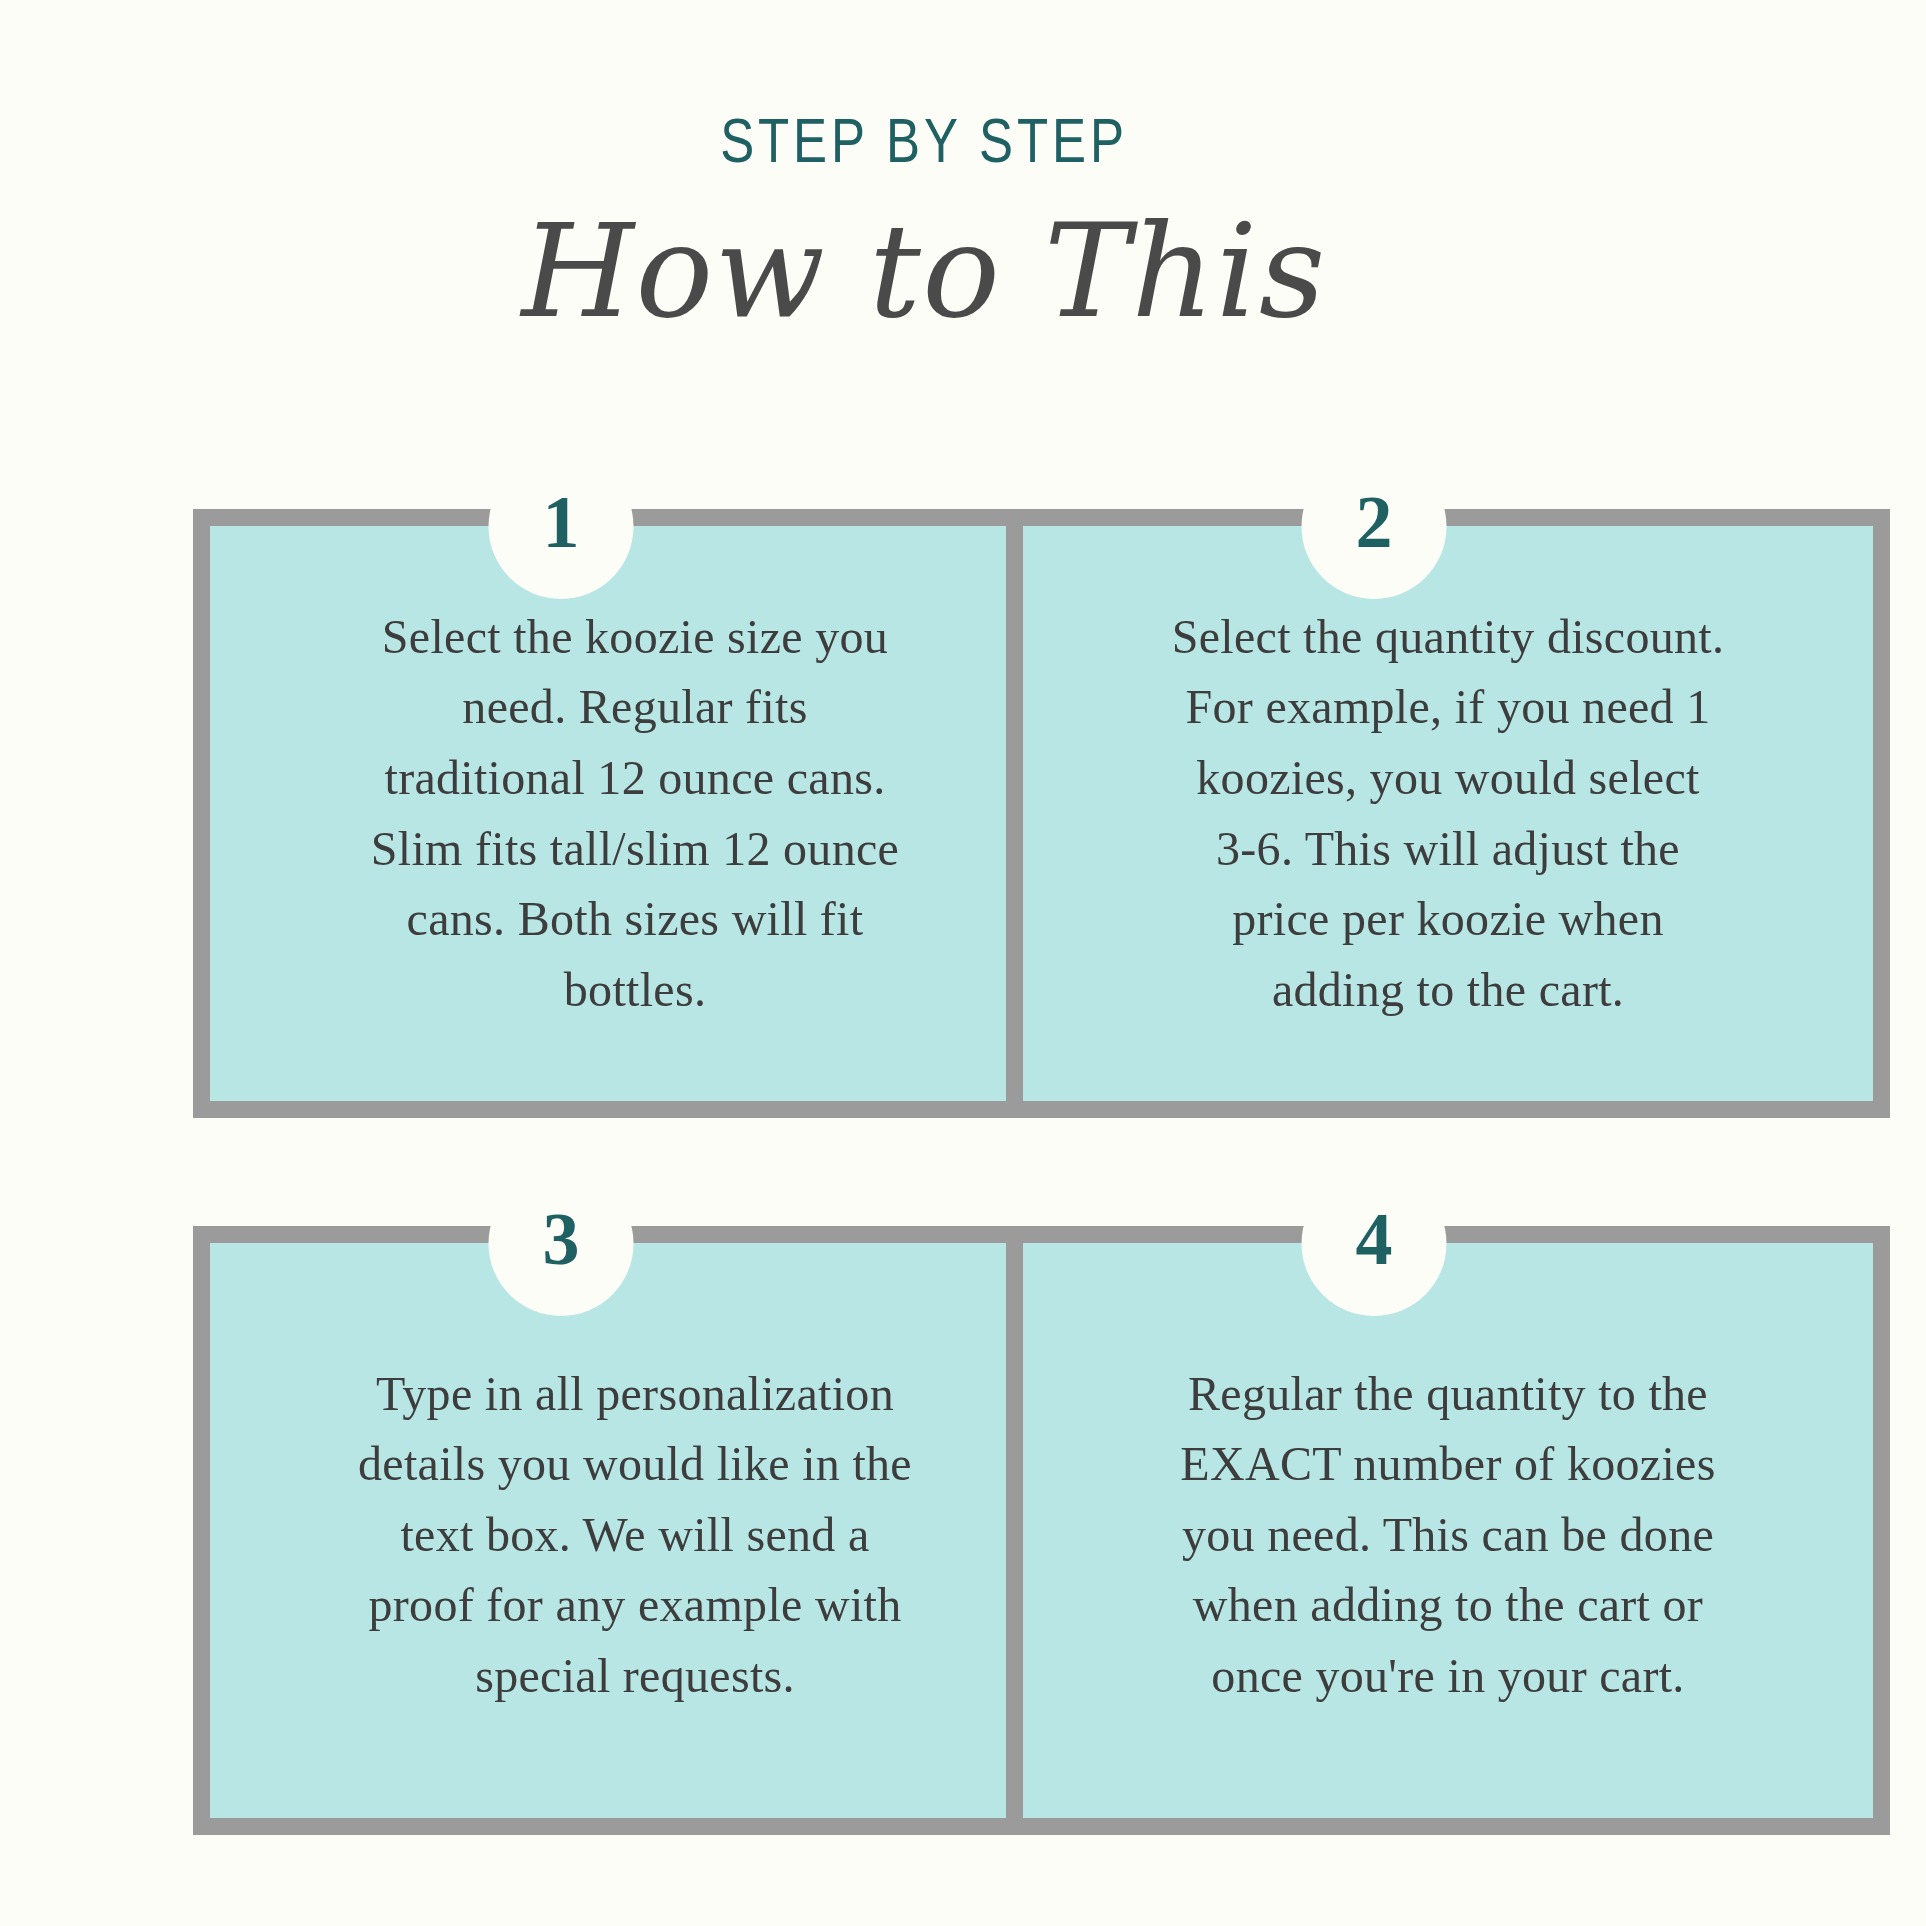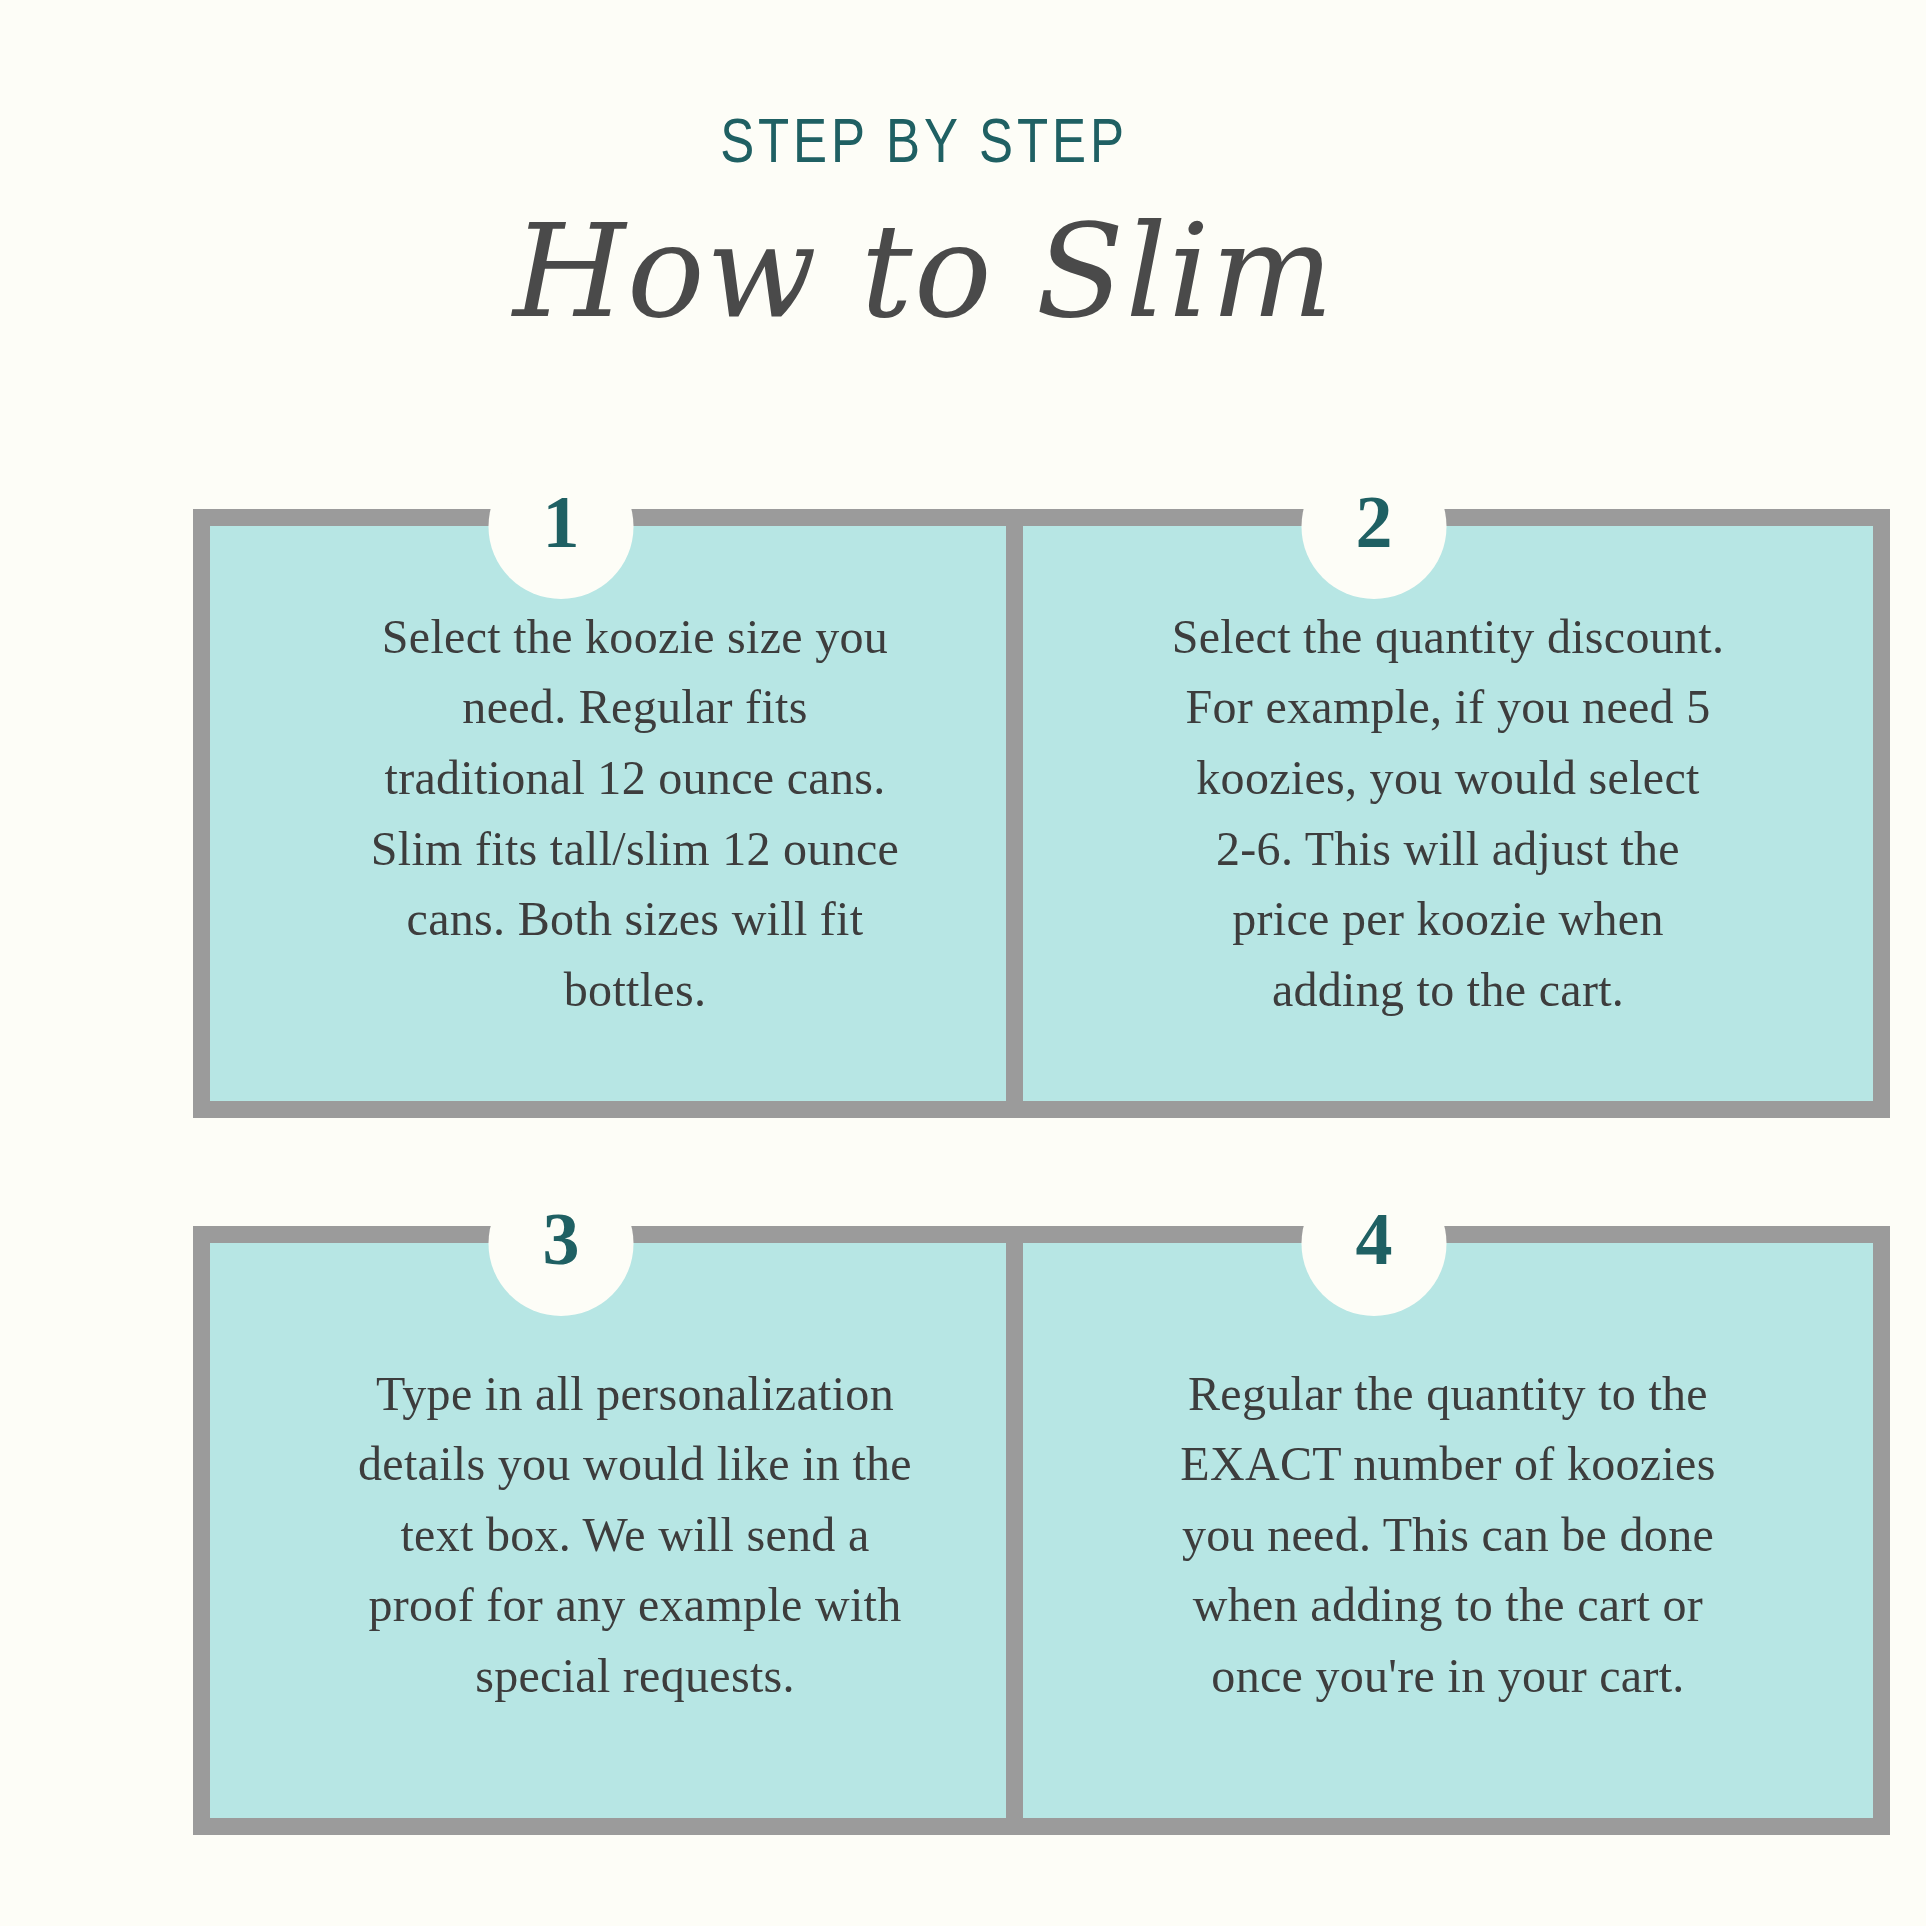--- a/index.html
+++ b/index.html
@@ -122,37 +122,37 @@
   
   .step.row2 .card-text { position: relative; top: 4.6px; }
 </style>
 </head>
 <body>
 
 <div class="page">
 
   <div class="header">
     <div class="eyebrow">STEP BY STEP</div>
-    <div class="script-title">How to Slim</div>
+    <div class="script-title">How to This</div>
   </div>
 
   <div class="grid">
 
     <div class="step row1">
       <div class="card">
         <div class="card-text">Select the koozie size you need.  Regular fits traditional 12 ounce cans. Slim fits tall/slim 12 ounce cans. Both sizes will fit bottles.</div>
       </div>
       <div class="step-badge">
         <span>1</span>
       </div>
     </div>
 
     <div class="step row1">
       <div class="card">
-        <div class="card-text">Select the quantity discount. For example, if you need 5 koozies, you would select 2-6. This will adjust the price per koozie when adding to the cart.</div>
+        <div class="card-text">Select the quantity discount. For example, if you need 1 koozies, you would select 3-6. This will adjust the price per koozie when adding to the cart.</div>
       </div>
       <div class="step-badge">
         <span>2</span>
       </div>
     </div>
 
     <div class="step row2">
       <div class="card">
         <div class="card-text">Type in all personalization details you would like in the text box. We will send a proof for any example with special requests.</div>
       </div>

